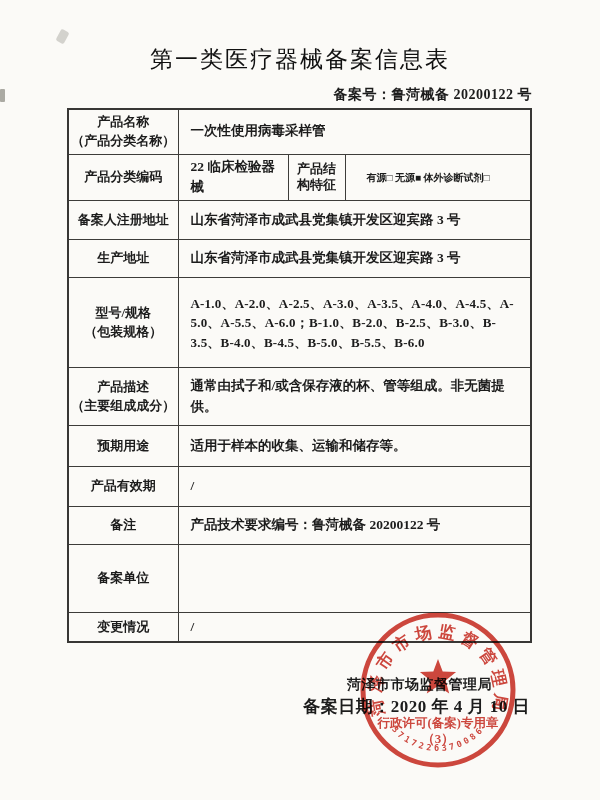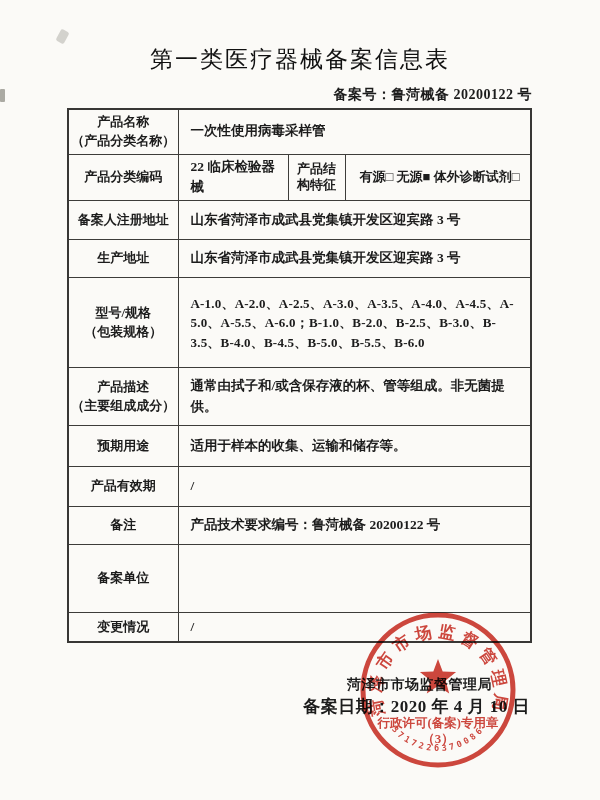--- a/index.html
+++ b/index.html
@@ -40,21 +40,21 @@
     padding:2px 2px;
   }
   td.val {
     text-align:left; vertical-align:middle;
     font-size:13.5px; font-weight:600;
     white-space:pre-line; line-height:1.55;
     padding:2px 6px 2px 12px;
   }
   td.val.models { font-size:13px; letter-spacing:0.2px; line-height:1.5; }
   td.lbl.sub { padding:2px 3px; line-height:1.3;margin-top:28px; }
-  td.val.options { padding-left:14px; white-space:nowrap; font-size:13px; }
+  td.val.options { padding-left:21px; white-space:nowrap; font-size:10px; }
   .seal-wrap {
     position:absolute; left:352px; top:606px;
     width:172px; height:172px;
     opacity:0.85;
     mix-blend-mode:multiply;
     z-index:6;
     pointer-events:none;
   }
   .seal-overlay-line1 {
     position:absolute; top:676px; right:108px;

